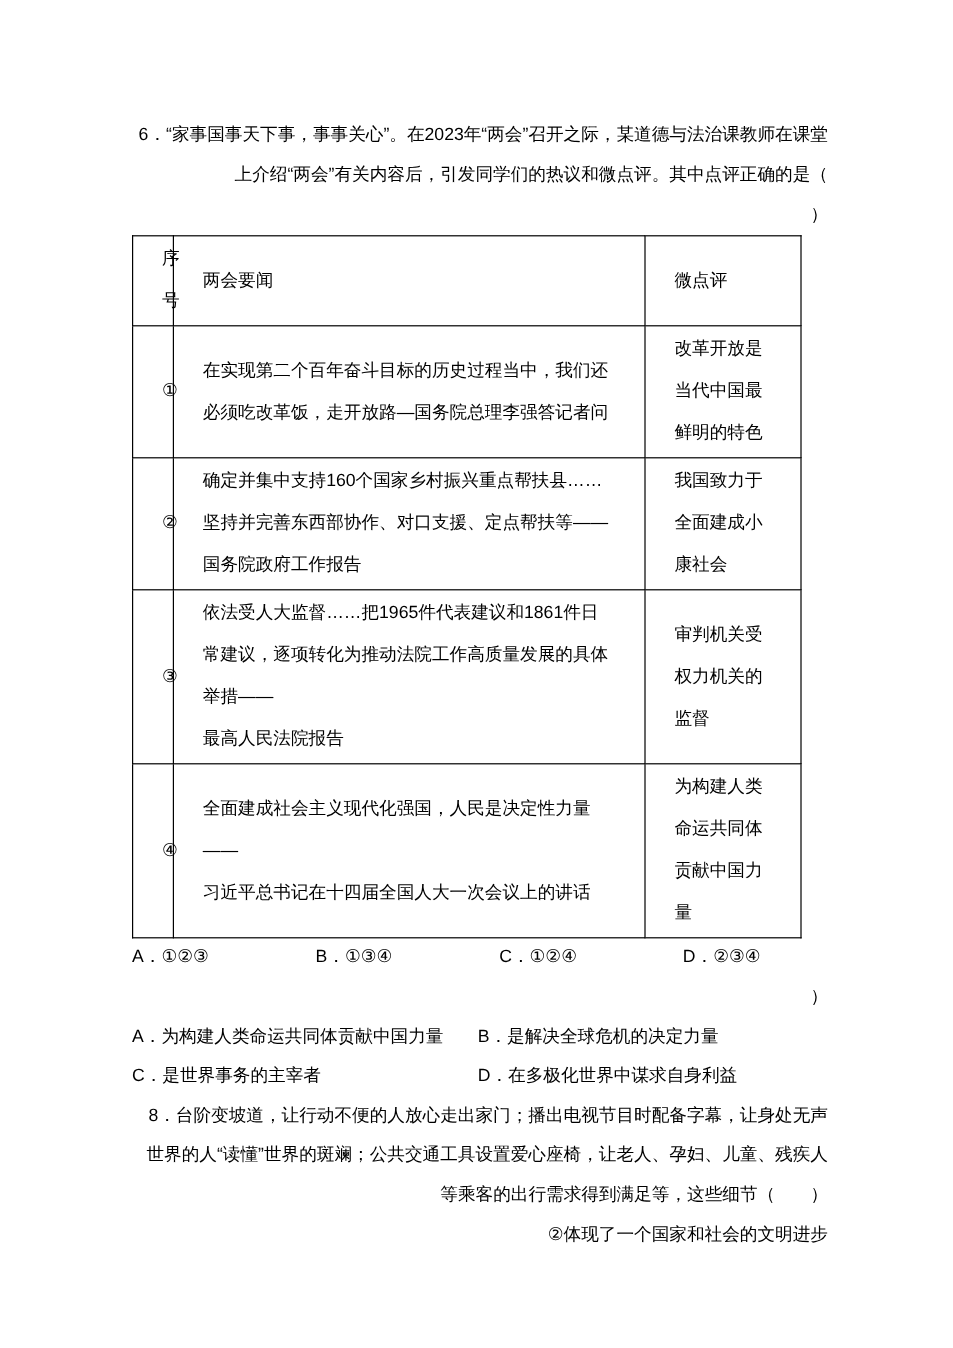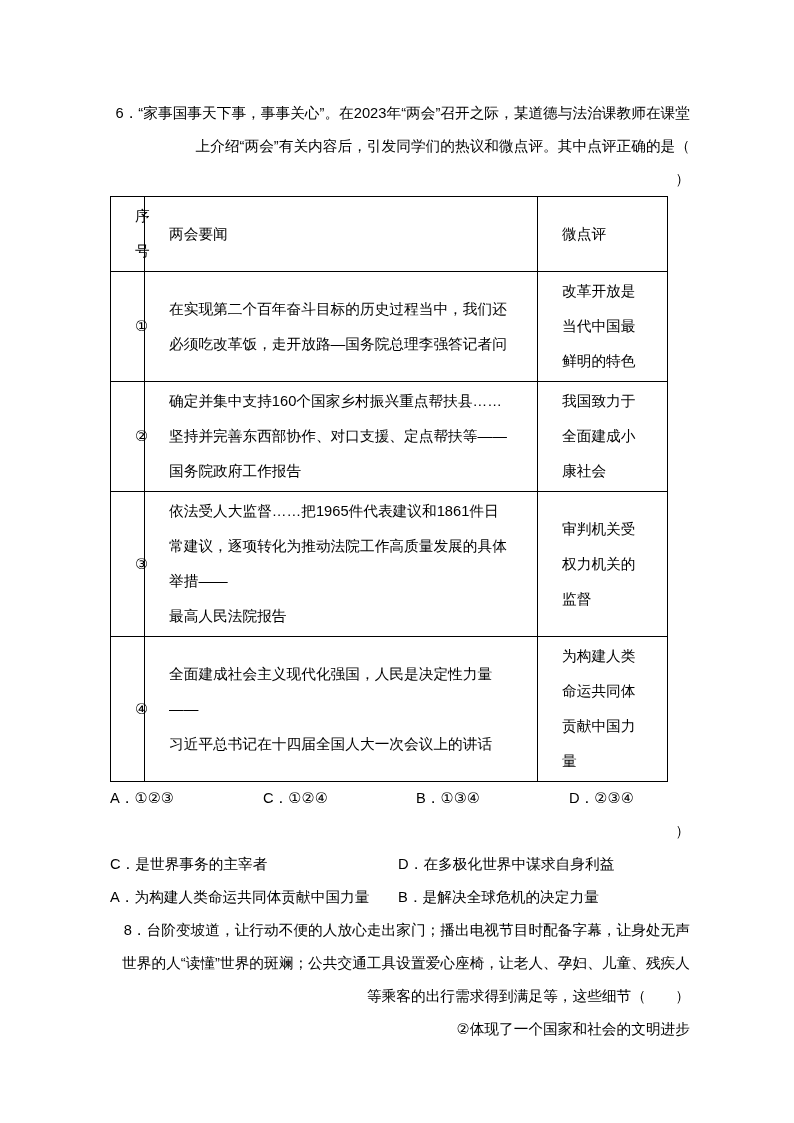--- a/index.html
+++ b/index.html
@@ -115,35 +115,35 @@
           <div>全面建成社会主义现代化强国，人民是决定性力量——</div>
           <div>习近平总书记在十四届全国人大一次会议上的讲话</div>
         </td>
         <td>为构建人类命运共同体贡献中国力量</td>
       </tr>
     </tbody>
       </table>
 
     <div class="options-grid4">
       <span>A．①②③</span>
+      <span>B．①③④</span>
       <span>C．①②④</span>
-      <span>B．①③④</span>
       <span>D．②③④</span>
     </div>
   </section>
 
   <section>
     <p class="para">）</p>
     <div class="options-row2">
+      <span class="opt-left">A．为构建人类命运共同体贡献中国力量</span>
+      <span>B．是解决全球危机的决定力量</span>
+    </div>
+    <div class="options-row2">
       <span class="opt-left">C．是世界事务的主宰者</span>
       <span>D．在多极化世界中谋求自身利益</span>
-    </div>
-    <div class="options-row2">
-      <span class="opt-left">A．为构建人类命运共同体贡献中国力量</span>
-      <span>B．是解决全球危机的决定力量</span>
     </div>
   </section>
 
   <section>
     <p class="para">8．台阶变坡道，让行动不便的人放心走出家门；播出电视节目时配备字幕，让身处无声世界的人“读懂”世界的斑斓；公共交通工具设置爱心座椅，让老人、孕妇、儿童、残疾人等乘客的出行需求得到满足等，这些细节（　　）</p>
     <p class="para">②体现了一个国家和社会的文明进步</p>
   </section>
 
 </div>
 

